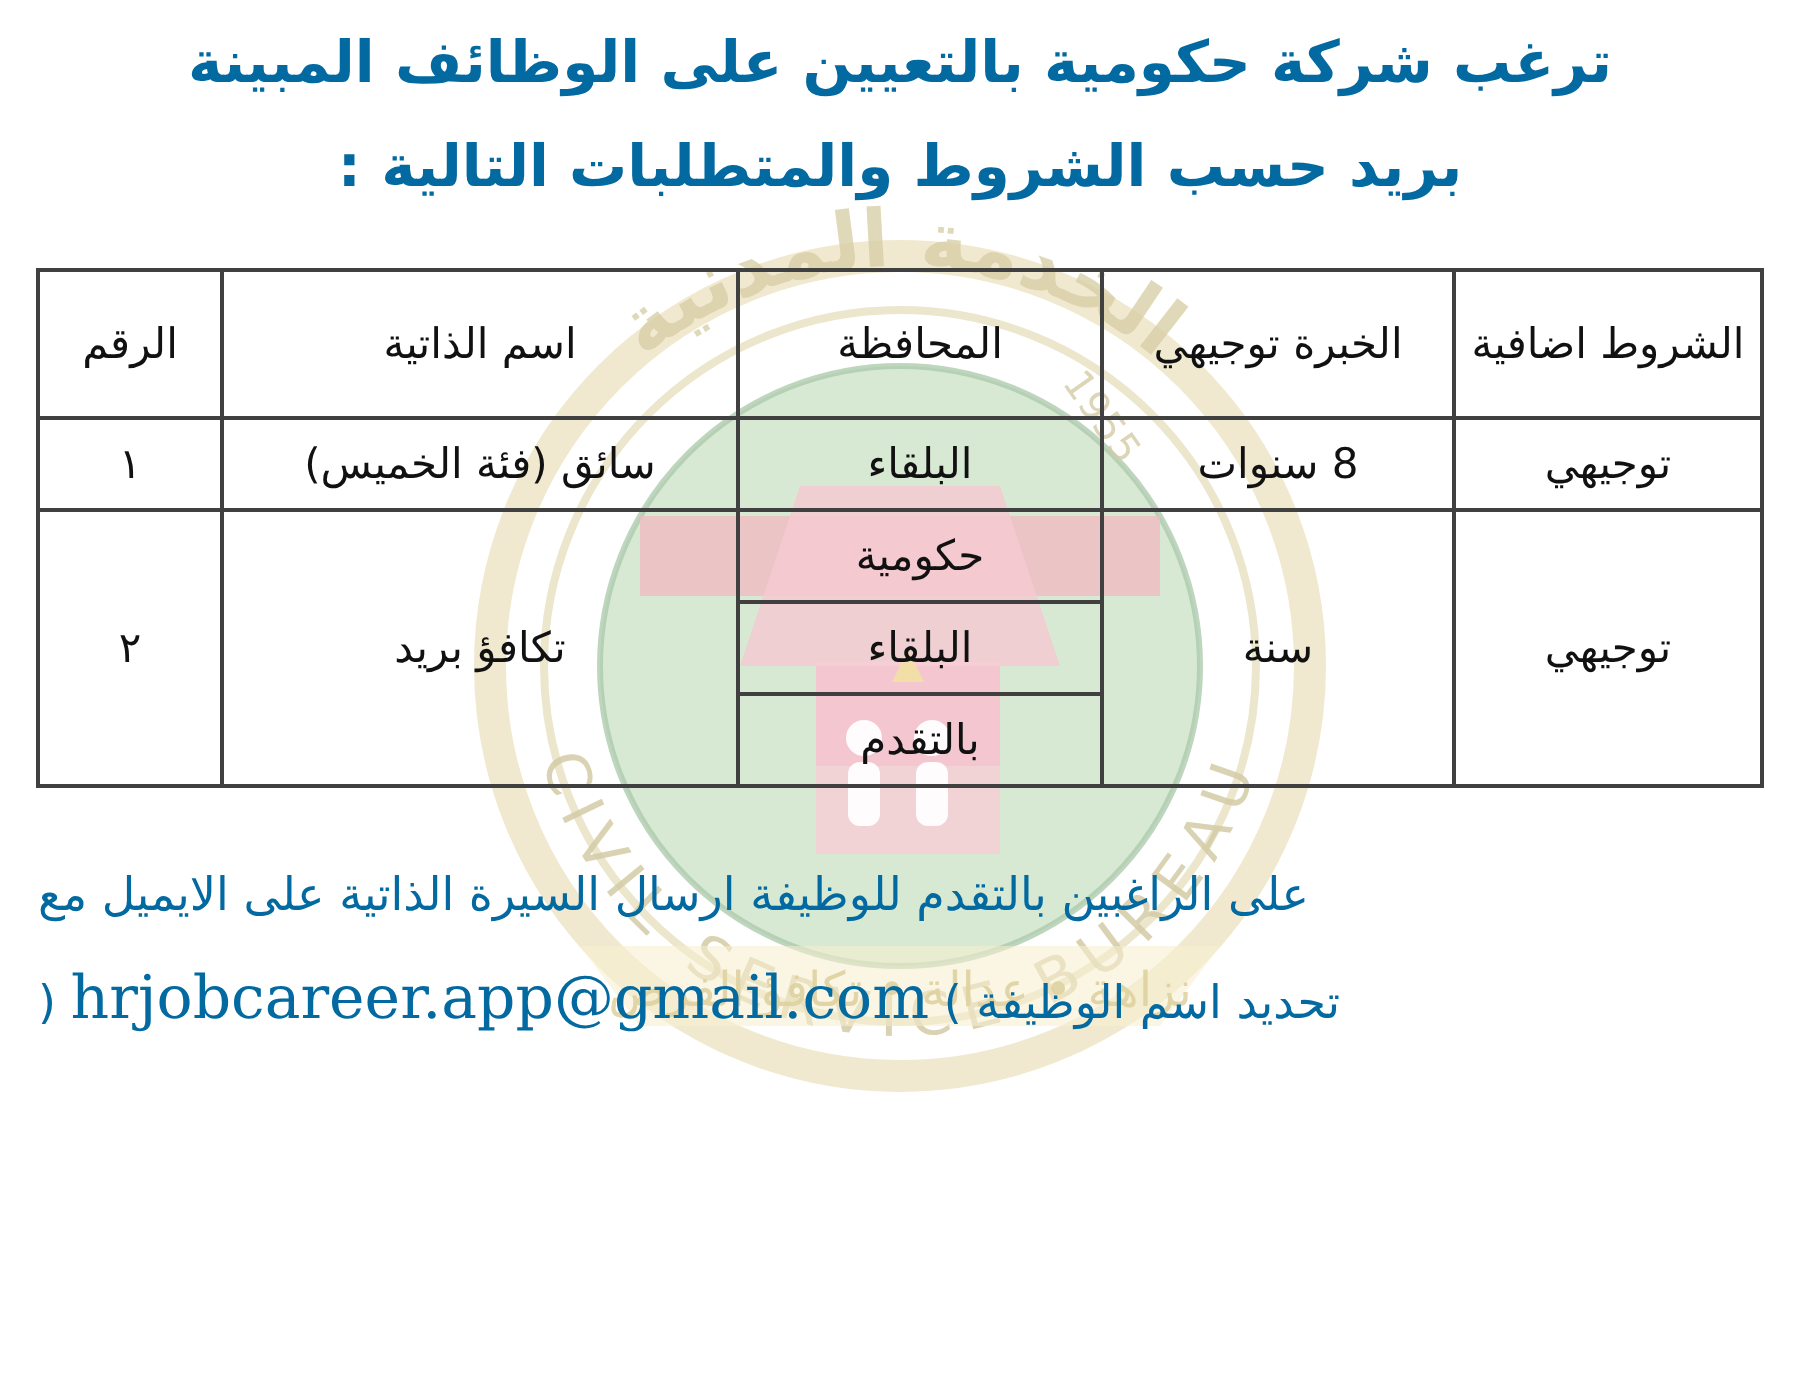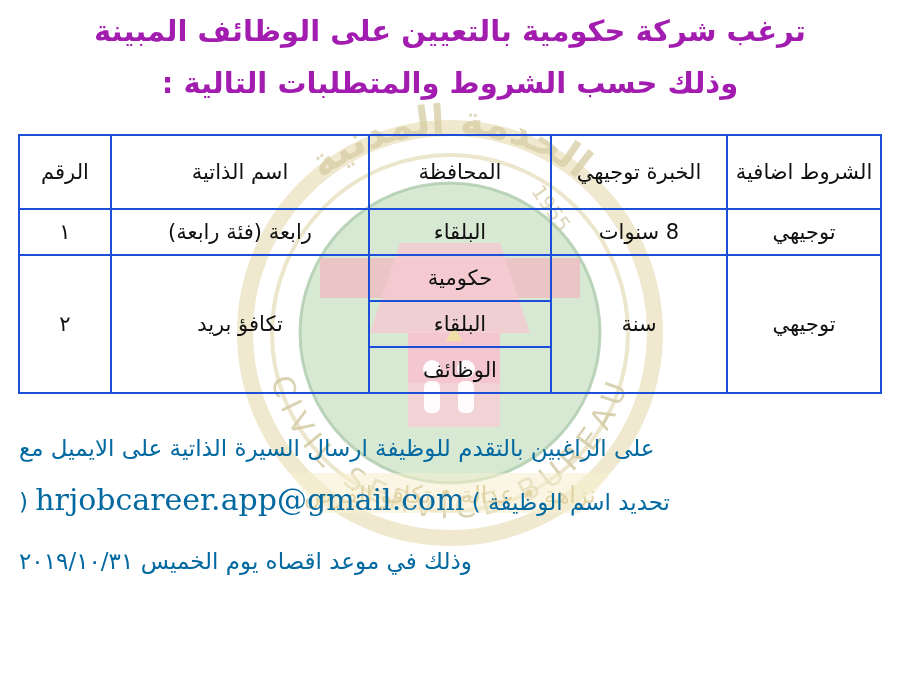--- a/index.html
+++ b/index.html
@@ -37,41 +37,41 @@
     height: 697px;
     box-sizing: border-box;
     padding: 6px 18px 0 18px;
   }
 
   .headline {
     text-align: center;
     font-weight: bold;
     font-size: 29px;
     line-height: 1.45;
-    color: #a21caf;
+    color: #0369a1;
     letter-spacing: 0;
     margin: 4px 0 0 0;
   }
   .headline .line2 {
     display: block;
     margin-top: 10px;
   }
 
   
   table.jobs {
     margin: 30px auto 0 auto;
     border-collapse: collapse;
     width: 862px;
     table-layout: fixed;
     background: transparent;
     font-size: 21px;
   }
   table.jobs th,
   table.jobs td {
-    border: 2px solid #1d4ed8;
+    border: 2px solid #404040;
     text-align: center;
     vertical-align: middle;
     padding: 10px 4px;
     font-weight: normal;
     background: transparent;
   }
   table.jobs th {
     height: 52px;
     font-weight: normal;
   }
@@ -143,21 +143,21 @@
   <text x="390" y="150" font-family="DejaVu Sans, sans-serif" font-size="20" fill="#b0a05c" opacity="0.8" transform="rotate(55 390 150)">1955</text>
 
   <path d="M120,390 L440,390 L410,430 L150,430 Z" fill="#f0e2a8" opacity="0.55"></path>
   <text x="280" y="420" text-anchor="middle" font-family="DejaVu Sans, sans-serif" font-size="24" fill="#c2a94f" opacity="0.85">نزاهة • عدالة • تكافؤ الفرص</text>
 </svg>
 
 <div class="sheet">
 
   <div class="headline">
     <span>ترغب شركة حكومية بالتعيين على الوظائف المبينة</span>
-    <span class="line2">وذلك حسب الشروط والمتطلبات التالية :</span>
+    <span class="line2">بريد حسب الشروط والمتطلبات التالية :</span>
   </div>
 
   <table class="jobs">
     <colgroup>
       <col class="col-extra">
       <col class="col-exp">
       <col class="col-gov">
       <col class="col-title">
       <col class="col-num">
     </colgroup>
@@ -169,43 +169,42 @@
         <th>اسم الذاتية</th>
         <th>الرقم</th>
       </tr>
     </thead>
     <tbody>
 
       <tr>
         <td>توجيهي</td>
         <td>8 سنوات</td>
         <td>البلقاء</td>
-        <td>رابعة (فئة رابعة)</td>
+        <td>سائق (فئة الخميس)</td>
         <td>١</td>
       </tr>
 
       <tr>
         <td rowspan="3" class="rowspan-cell">توجيهي</td>
         <td rowspan="3" class="rowspan-cell">سنة</td>
         <td>حكومية</td>
         <td rowspan="3" class="rowspan-cell">تكافؤ بريد</td>
         <td rowspan="3" class="rowspan-cell">٢</td>
       </tr>
       <tr>
         <td>البلقاء</td>
       </tr>
       <tr>
-        <td>الوظائف</td>
+        <td>بالتقدم</td>
       </tr>
     </tbody>
   </table>
 
   <div class="footer">
     <div>على الراغبين بالتقدم للوظيفة ارسال السيرة الذاتية على الايميل مع</div>
     <div class="mail-line">
       <span>تحديد اسم الوظيفة )</span>
       <span class="email">hrjobcareer.app@gmail.com</span>
       <span>(</span>
     </div>
-    <div class="deadline">وذلك في موعد اقصاه يوم الخميس ٢٠١٩/١٠/٣١</div>
   </div>
 
 </div>
 
 </body></html>

